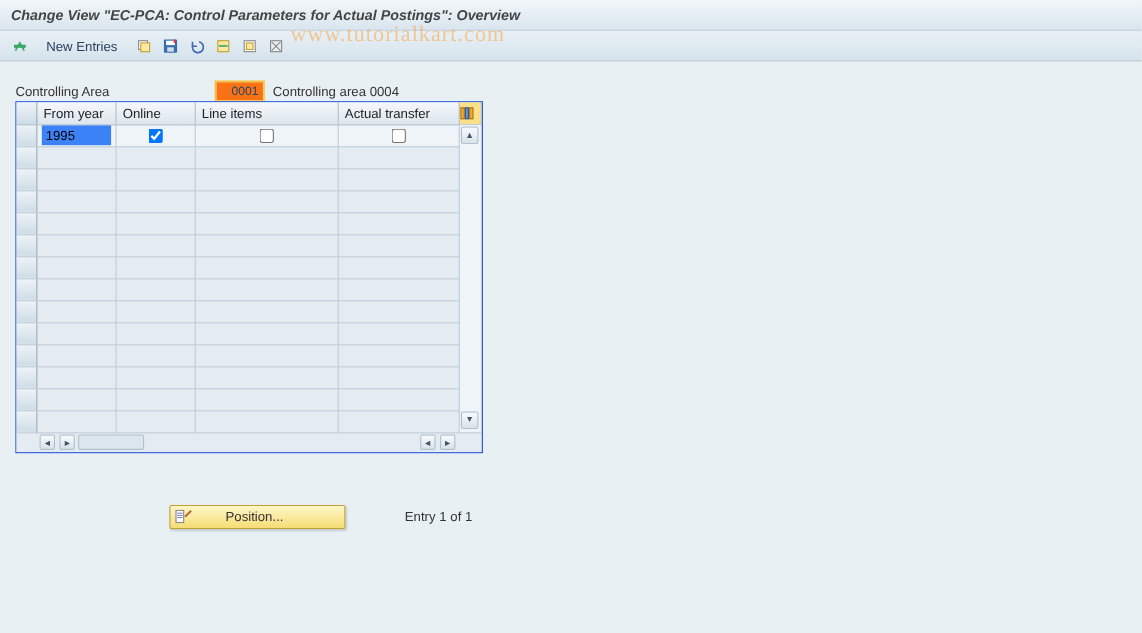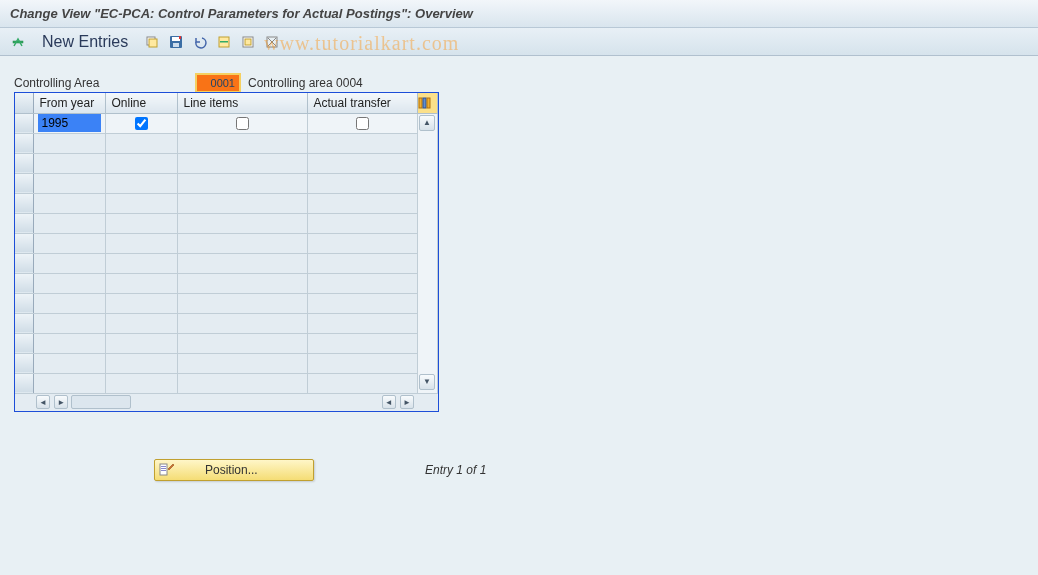--- a/index.html
+++ b/index.html
@@ -41,35 +41,35 @@
       display: inline-flex;
       align-items: center;
       justify-content: center;
       border: 1px solid transparent;
       border-radius: 2px;
       cursor: pointer;
       font-size: 10px;
     }
     .new-entries {
       padding: 2px 8px;
-      font-size: 16px;
+      font-size: 12px;
       color: #2a3a5a;
       cursor: pointer;
       margin: 0 2px;
       height: 20px;
       display: flex;
       align-items: center;
     }
     .watermark {
       color: rgba(255,140,0,0.4);
       font-size: 20px;
       font-family: Georgia, serif;
       position: absolute;
       left: 264px;
-      top: 32px;
+      top: 20px;
       pointer-events: none;
       letter-spacing: 1px;
     }
     .content {
       padding: 10px 14px;
       background: #e8f0f4;
     }
     .field-row {
       display: flex;
       align-items: center;
@@ -201,21 +201,21 @@
       border: 1px solid #b0c0cc;
       border-radius: 2px;
       vertical-align: middle;
       position: relative;
     }
     .footer-row {
       margin-top: 44px;
       display: flex;
       align-items: center;
       padding-left: 140px;
-      gap: 111px;
+      gap: 54px;
     }
     .position-btn {
       width: 160px;
       height: 22px;
       background: linear-gradient(to bottom,#fff6c8,#f5dd75);
       border: 1px solid #c0a030;
       border-radius: 2px;
       display: flex;
       align-items: center;
       cursor: pointer;
@@ -223,21 +223,21 @@
       font-size: 12px;
       color: #333;
       padding-left: 4px;
     }
     .position-icon {
       width: 16px;
       height: 14px;
       margin-right: 30px;
       display: inline-block;
     }
-    .entry-status { font-size: 12px; color: #333; font-style: italic; }
+    .entry-status { font-size: 12px; color: #333; }
     svg { display: block; }
   </style>
 </head>
 <body>
 
 <div class="title-bar">
   <span class="title-text">Change View "EC-PCA: Control Parameters for Actual Postings": Overview</span>
 </div>
 
 <div class="toolbar">

